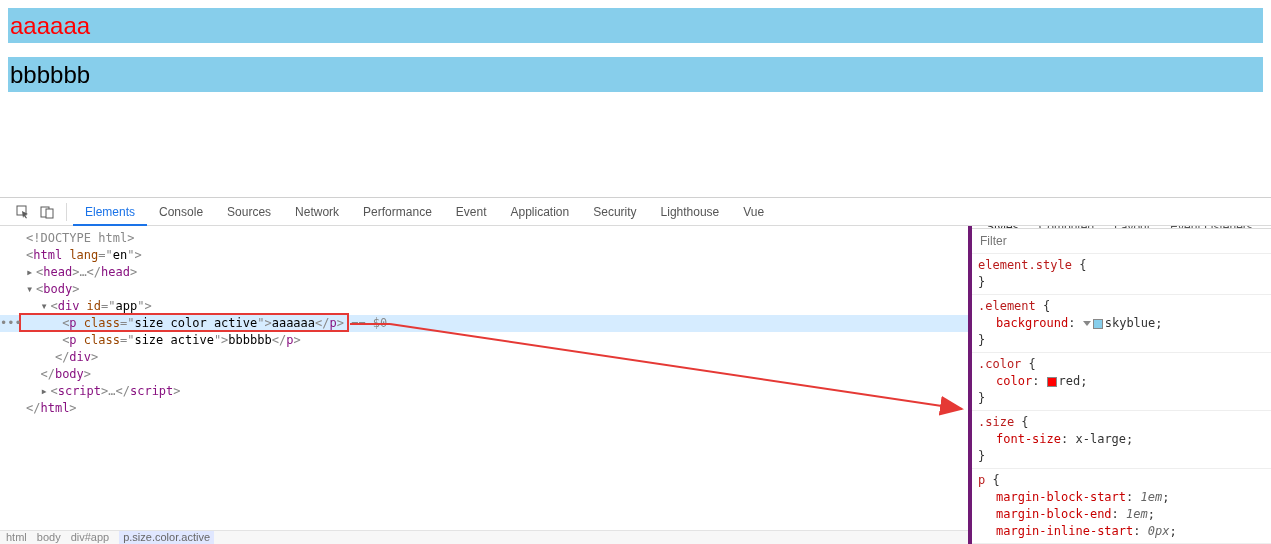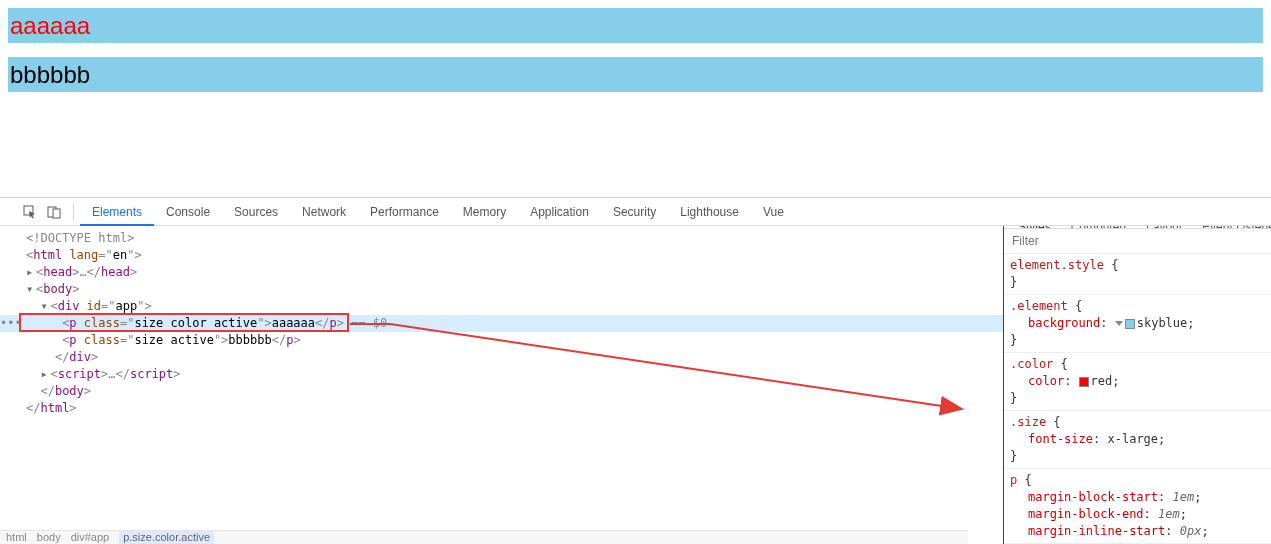--- a/index.html
+++ b/index.html
@@ -28,21 +28,21 @@
     flex-direction: column;
     font-size: 12px;
     color: #333;
   }
 
   .dt-tabs {
     display: flex;
     align-items: center;
     border-bottom: 1px solid #dadada;
     height: 28px;
-    padding: 0 19px;
+    padding: 0 12px;
     gap: 0;
   }
   .dt-tabs .icon-btn {
     width: 22px; height: 22px;
     display: flex; align-items: center; justify-content: center;
     color: #5a5a5a;
     margin-right: 2px;
   }
   .dt-tabs .tab {
     padding: 0 12px;
@@ -105,22 +105,22 @@
     z-index: 3;
     font-size: 12px;
   }
   .tree-content { position: relative; z-index: 1; }
 
   
   .arrow-svg { position: absolute; z-index: 5; pointer-events: none; }
 
   
   .styles-panel {
-    width: 268px;
-    border-left: 1px solid #701a75;
+    width: 303px;
+    border-left: 4px solid #701a75;
     display: flex;
     flex-direction: column;
     font-family: Consolas, Menlo, monospace;
     font-size: 12px;
   }
   .styles-tabs {
     display: flex;
     border-bottom: 1px solid #dadada;
     height: 26px;
     align-items: center;
@@ -222,21 +222,21 @@
           <rect x="1" y="2" width="8" height="10" fill="none" stroke="#5a5a5a" stroke-width="1"></rect>
           <rect x="6" y="4" width="7" height="9" fill="#fff" stroke="#5a5a5a" stroke-width="1"></rect>
         </svg>
     </div>
     <div style="width:1px;height:18px;background:#dadada;margin:0 6px;"></div>
     <div class="tab active">Elements</div>
     <div class="tab">Console</div>
     <div class="tab">Sources</div>
     <div class="tab">Network</div>
     <div class="tab">Performance</div>
-    <div class="tab">Memory</div>
+    <div class="tab">Event</div>
     <div class="tab">Application</div>
     <div class="tab">Security</div>
     <div class="tab">Lighthouse</div>
     <div class="tab">Vue</div>
   </div>
 
   <div class="dt-body">
 
     <div class="elements-panel">
       <div class="highlighted-row" style="top:89px;"></div>
@@ -245,22 +245,22 @@
 
       <div class="tree-content">
         <div class="tree-line"><span class="doctype">&lt;!DOCTYPE html&gt;</span></div>
         <div class="tree-line"><span class="tag-brackets">&lt;</span><span class="tag-name">html</span> <span class="attr-name">lang</span><span class="tag-brackets">="</span><span class="attr-value">en</span><span class="tag-brackets">"&gt;</span></div>
         <div class="tree-line"><span class="caret">▸</span><span class="tag-brackets">&lt;</span><span class="tag-name">head</span><span class="tag-brackets">&gt;</span><span class="ellipsis">…</span><span class="tag-brackets">&lt;/</span><span class="tag-name">head</span><span class="tag-brackets">&gt;</span></div>
         <div class="tree-line"><span class="caret">▾</span><span class="tag-brackets">&lt;</span><span class="tag-name">body</span><span class="tag-brackets">&gt;</span></div>
         <div class="tree-line">  <span class="caret">▾</span><span class="tag-brackets">&lt;</span><span class="tag-name">div</span> <span class="attr-name">id</span><span class="tag-brackets">="</span><span class="attr-value">app</span><span class="tag-brackets">"&gt;</span></div>
         <div class="tree-line">     <span class="tag-brackets">&lt;</span><span class="tag-name">p</span> <span class="attr-name">class</span><span class="tag-brackets">="</span><span class="attr-value">size color active</span><span class="tag-brackets">"&gt;</span><span class="text-node">aaaaaa</span><span class="tag-brackets">&lt;/</span><span class="tag-name">p</span><span class="tag-brackets">&gt;</span><span class="eq0"> == $0</span></div>
         <div class="tree-line">     <span class="tag-brackets">&lt;</span><span class="tag-name">p</span> <span class="attr-name">class</span><span class="tag-brackets">="</span><span class="attr-value">size active</span><span class="tag-brackets">"&gt;</span><span class="text-node">bbbbbb</span><span class="tag-brackets">&lt;/</span><span class="tag-name">p</span><span class="tag-brackets">&gt;</span></div>
         <div class="tree-line">    <span class="tag-brackets">&lt;/</span><span class="tag-name">div</span><span class="tag-brackets">&gt;</span></div>
+        <div class="tree-line">  <span class="tag-brackets">&lt;/</span><span class="tag-name">body</span><span class="tag-brackets">&gt;</span></div>
         <div class="tree-line">  <span class="caret">▸</span><span class="tag-brackets">&lt;</span><span class="tag-name">script</span><span class="tag-brackets">&gt;</span><span class="ellipsis">…</span><span class="tag-brackets">&lt;/</span><span class="tag-name">script</span><span class="tag-brackets">&gt;</span></div>
-        <div class="tree-line">  <span class="tag-brackets">&lt;/</span><span class="tag-name">body</span><span class="tag-brackets">&gt;</span></div>
         <div class="tree-line"><span class="tag-brackets">&lt;/</span><span class="tag-name">html</span><span class="tag-brackets">&gt;</span></div>
       </div>
 
       <svg class="arrow-svg" style="left:350px; top:95px;" width="620" height="100">
         <defs>
           <marker id="ah" markerWidth="12" markerHeight="10" refX="11" refY="5" orient="auto">
             <path d="M0,0 L12,5 L0,10 Z" fill="#e53935"></path>
           </marker>
         </defs>
         <line x1="0" y1="3" x2="40" y2="3" stroke="#e53935" stroke-width="2"></line>

